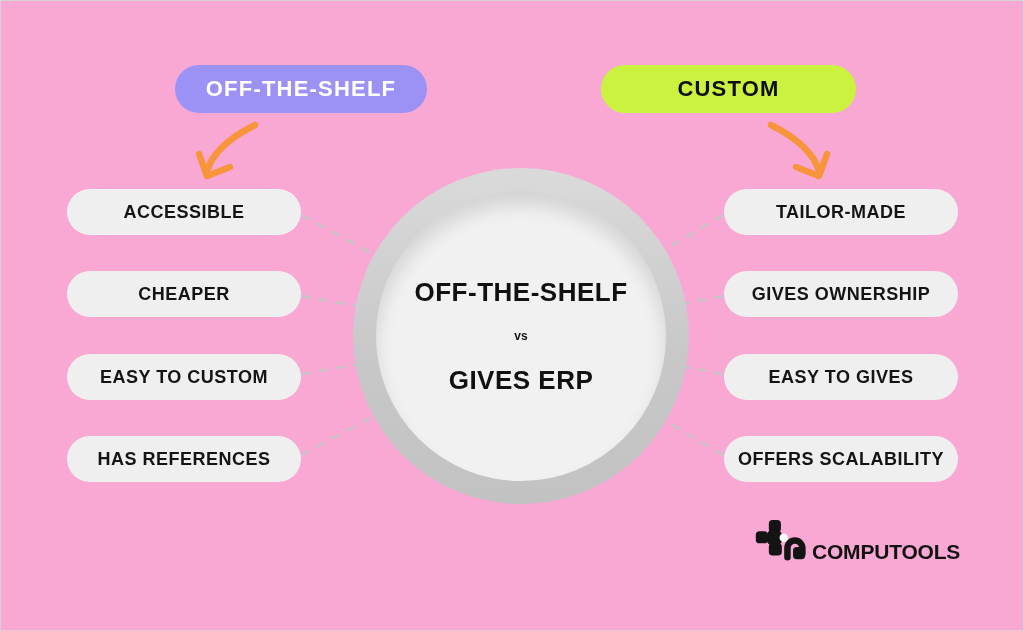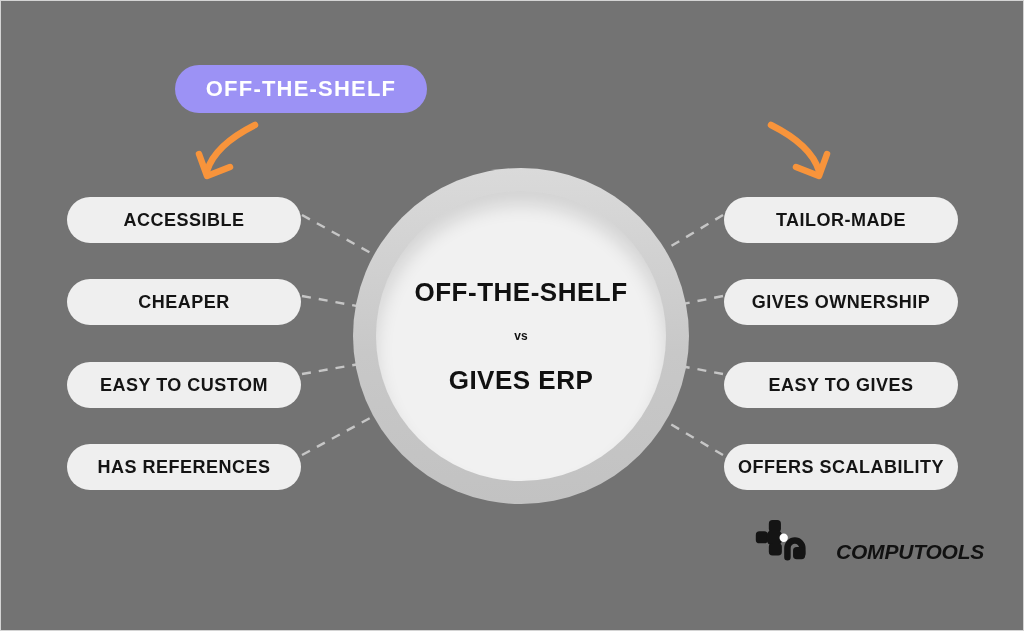--- a/index.html
+++ b/index.html
@@ -1,58 +1,58 @@
 <!DOCTYPE html>
 <html style="--purple-tag: #9c92f5; --lime-tag: #cbf23f; --pill-bg: #efefef; --connector: #c6c6c6; --arrow: #f8943b; --circle-ring: #c8c8c8; --circle-fill: #f1f1f1;"><head>
 <meta charset="utf-8">
 <style>
   html, body { margin: 0; padding: 0; background: #ffffff; }
   .canvas {
     position: relative; width: 1024px; height: 631px; box-sizing: border-box;
-    background: #737373; border: 1px solid #d4d4d4; overflow: hidden;
+    background: #f9a8d4; border: 1px solid #d4d4d4; overflow: hidden;
     font-family: "Liberation Sans", sans-serif;
   }
   .connector-layer { position: absolute; left: 0; top: 0; z-index: 1; }
   .connector-layer line { stroke: var(--connector, #c6c6c6); stroke-width: 2.4; stroke-dasharray: 9 8; }
   .arrow-path { stroke: var(--arrow, #f8943b); stroke-width: 6.5; fill: none; stroke-linecap: round; stroke-linejoin: round; }
 
   .tag {
     position: absolute; top: 64px; height: 48px; border-radius: 24px; z-index: 2;
     display: flex; align-items: center; justify-content: center;
     font-weight: bold; font-size: 22px; letter-spacing: 1.2px;
   }
   .tag-left  { left: 174px; width: 252px; background: var(--purple-tag, #9c92f5); color: #ffffff; }
   .tag-right { left: 600px; width: 255px; background: var(--lime-tag, #cbf23f); color: #0d0d0d; }
 
   .pill {
     position: absolute; width: 234px; height: 46px; border-radius: 23px; z-index: 2;
     background: var(--pill-bg, #efefef); color: #141414;
     display: flex; align-items: center; justify-content: center;
-    font-weight: bold; font-size: 18px; letter-spacing: 0.5px; margin-top: 8px;
+    font-weight: bold; font-size: 18px; letter-spacing: 0.5px;
   }
   .pill-left  { left: 66px; }
   .pill-right { left: 723px; }
   .row-0 { top: 188px; } .row-1 { top: 270px; } .row-2 { top: 353px; } .row-3 { top: 435px; }
 
   .circle-outer {
     position: absolute; left: 352px; top: 167px; width: 336px; height: 336px; z-index: 3;
     border-radius: 50%;
     background: linear-gradient(180deg, #dadada 0%, var(--circle-ring, #c8c8c8) 55%, #c2c2c2 100%);
     display: flex; align-items: center; justify-content: center;
   }
   .circle-inner {
     width: 290px; height: 290px; border-radius: 50%;
     background: var(--circle-fill, #f1f1f1);
     box-shadow: inset 0 14px 18px rgba(0,0,0,0.12);
     display: flex; flex-direction: column; align-items: center; justify-content: center; gap: 19px;
   }
   .circle-line { font-weight: bold; font-size: 26px; letter-spacing: 0.5px; color: #111111; line-height: 28px; }
   .circle-vs   { font-weight: bold; font-size: 12px; color: #111111; line-height: 22px; }
 
-  .logo { position: absolute; left: 752px; top: 519px; z-index: 2; display: flex; align-items: flex-end; gap: 29px; font-style: italic; }
+  .logo { position: absolute; left: 752px; top: 519px; z-index: 2; display: flex; align-items: flex-end; gap: 5px; }
   .logo-icon { display: block; }
   .logo-icon .ink { fill: #141414; }
   .logo-icon .arch { stroke: #141414; stroke-width: 7; fill: none; stroke-linecap: round; }
   .logo-text { font-weight: bold; font-size: 21px; letter-spacing: -0.2px; color: #111111; margin-bottom: -1px; }
 </style>
 </head>
 <body>
 
 <div class="canvas">
 
@@ -69,20 +69,21 @@
     </g>
     <g>
       <path class="arrow-path" d="M254,124 C230,136 212,150 206,170"></path>
       <path class="arrow-path" d="M198,153 L206,175 L229,166"></path>
       <path class="arrow-path" d="M770,124 C794,136 812,150 818,170"></path>
       <path class="arrow-path" d="M826,153 L818,175 L795,166"></path>
     </g>
   </svg>
 
   <div class="tag tag-left">OFF-THE-SHELF</div>
+  <div class="tag tag-right">CUSTOM</div>
 
   <div class="pill pill-left row-0">ACCESSIBLE</div>
   <div class="pill pill-left row-1">CHEAPER</div>
   <div class="pill pill-left row-2">EASY TO CUSTOM</div>
   <div class="pill pill-left row-3">HAS REFERENCES</div>
 
   <div class="pill pill-right row-0">TAILOR-MADE</div>
   <div class="pill pill-right row-1">GIVES OWNERSHIP</div>
   <div class="pill pill-right row-2">EASY TO GIVES</div>
   <div class="pill pill-right row-3">OFFERS SCALABILITY</div>

